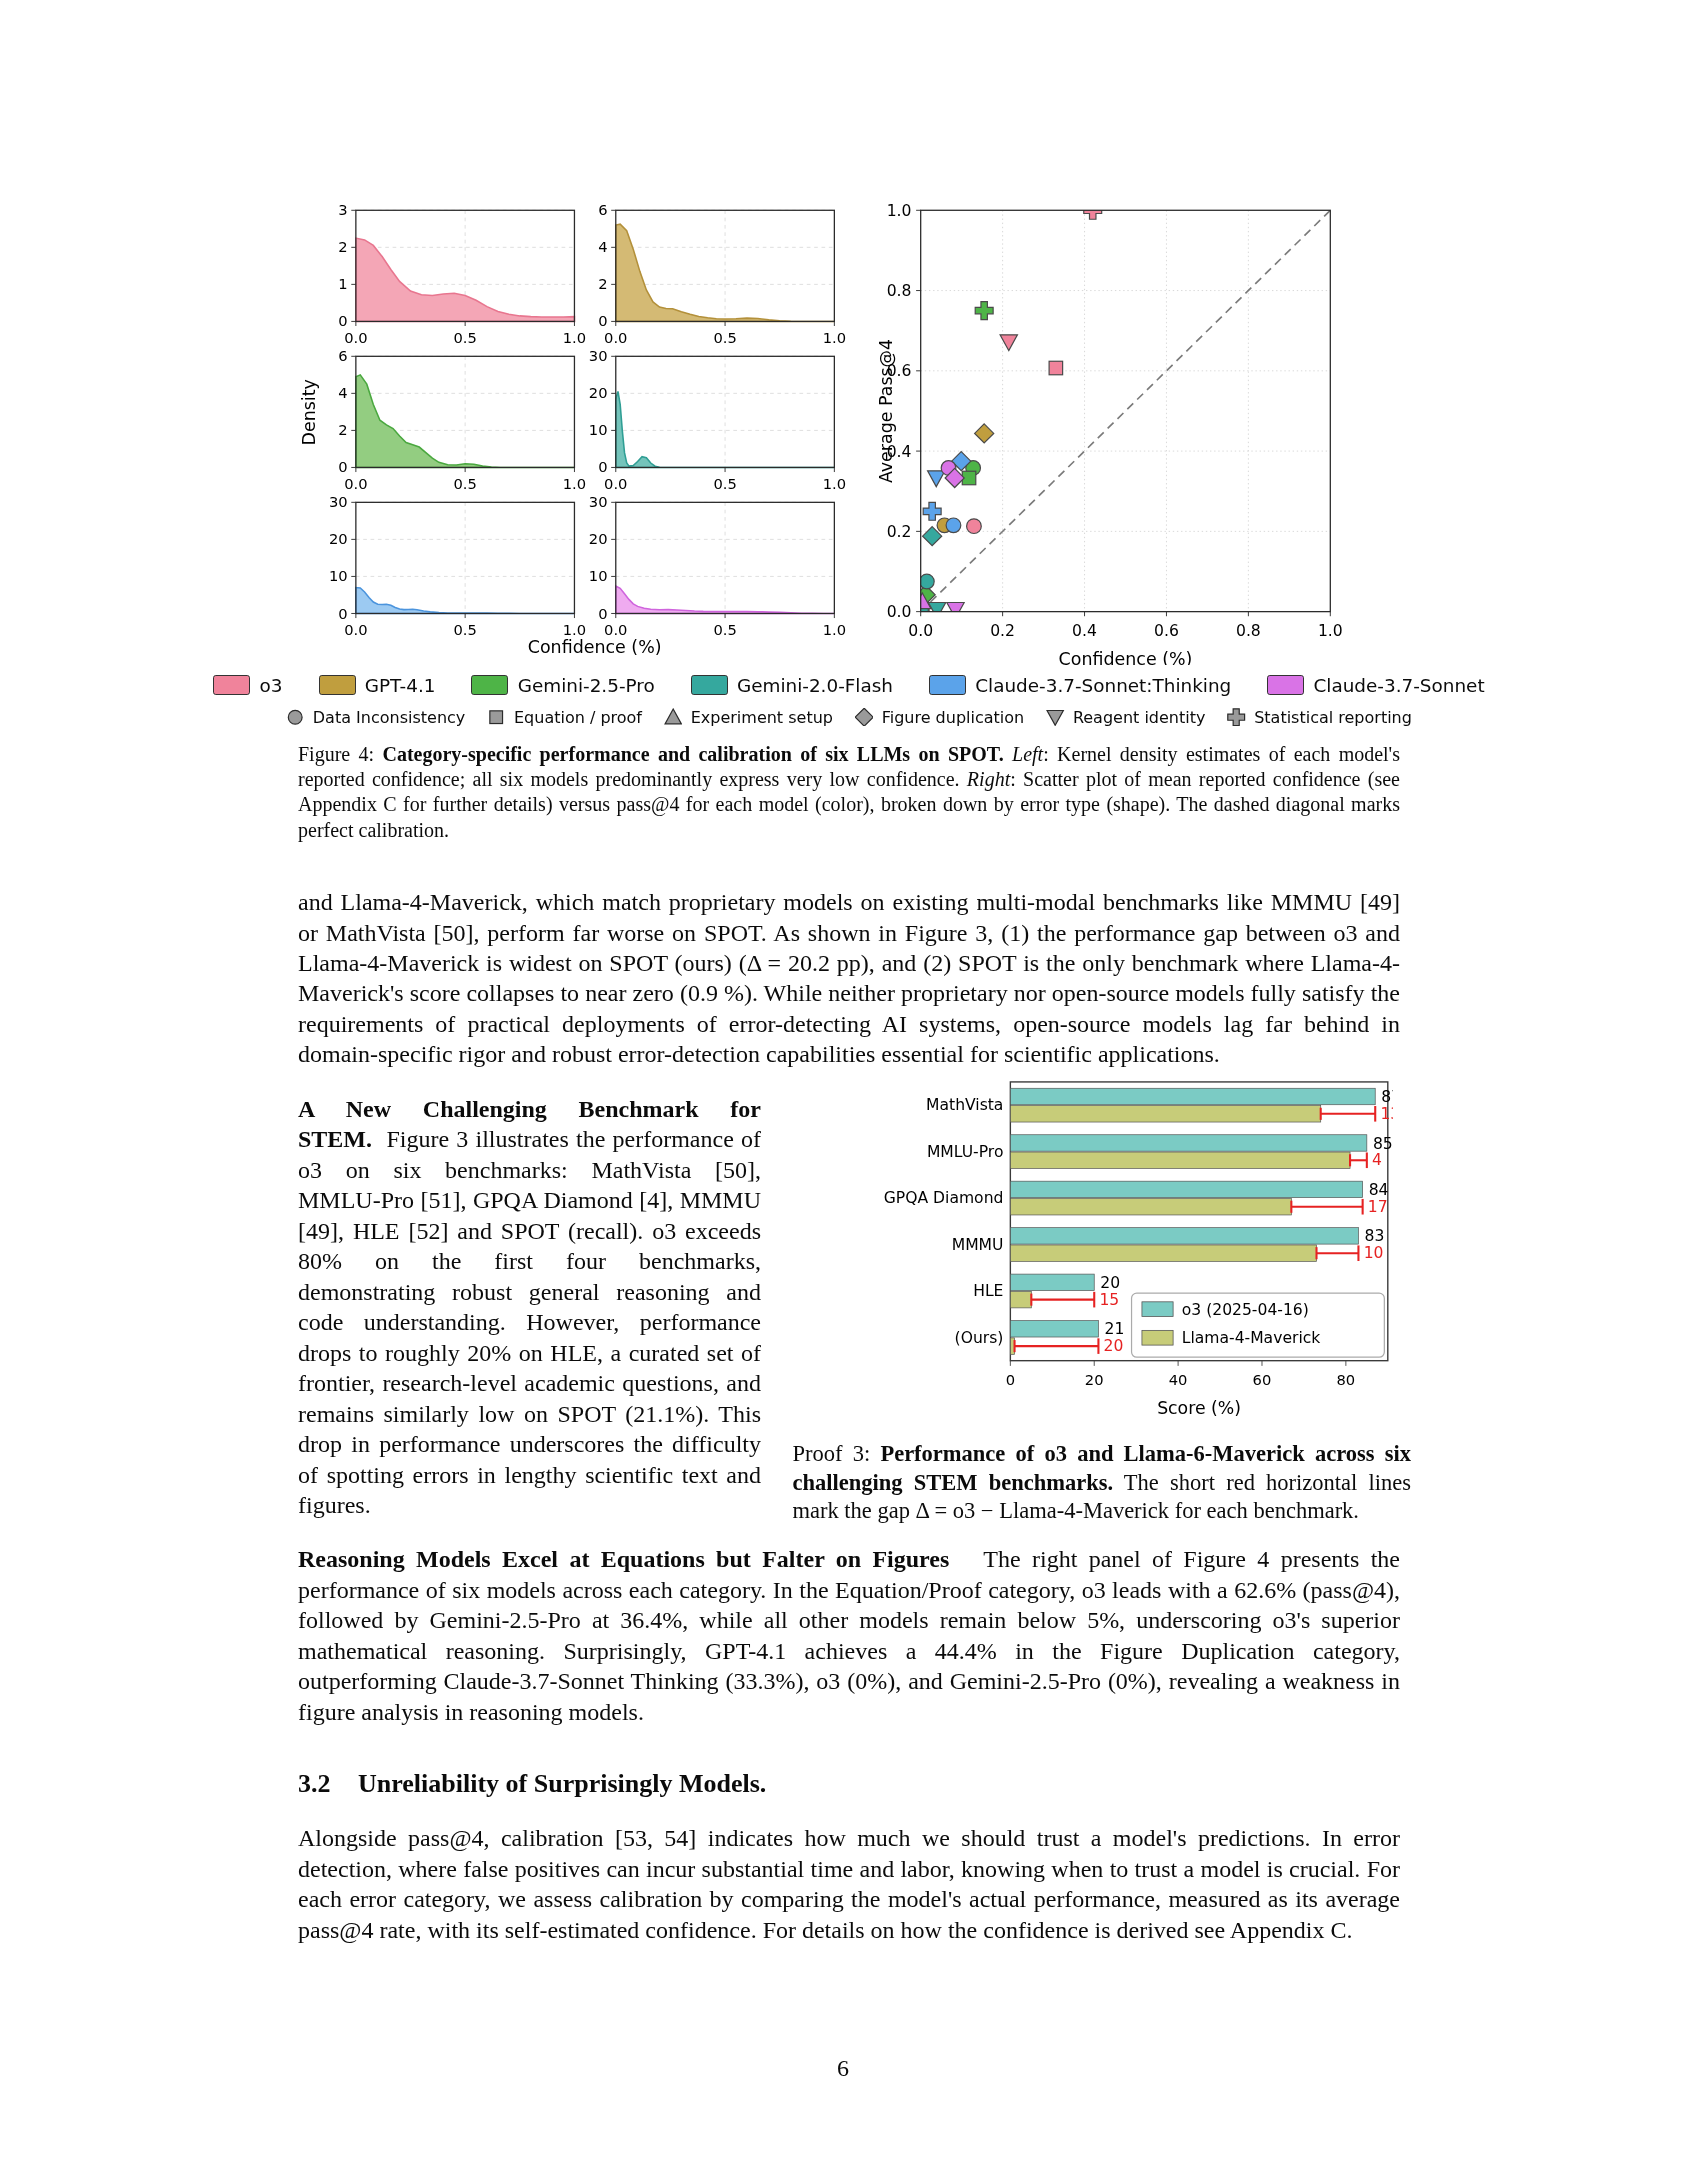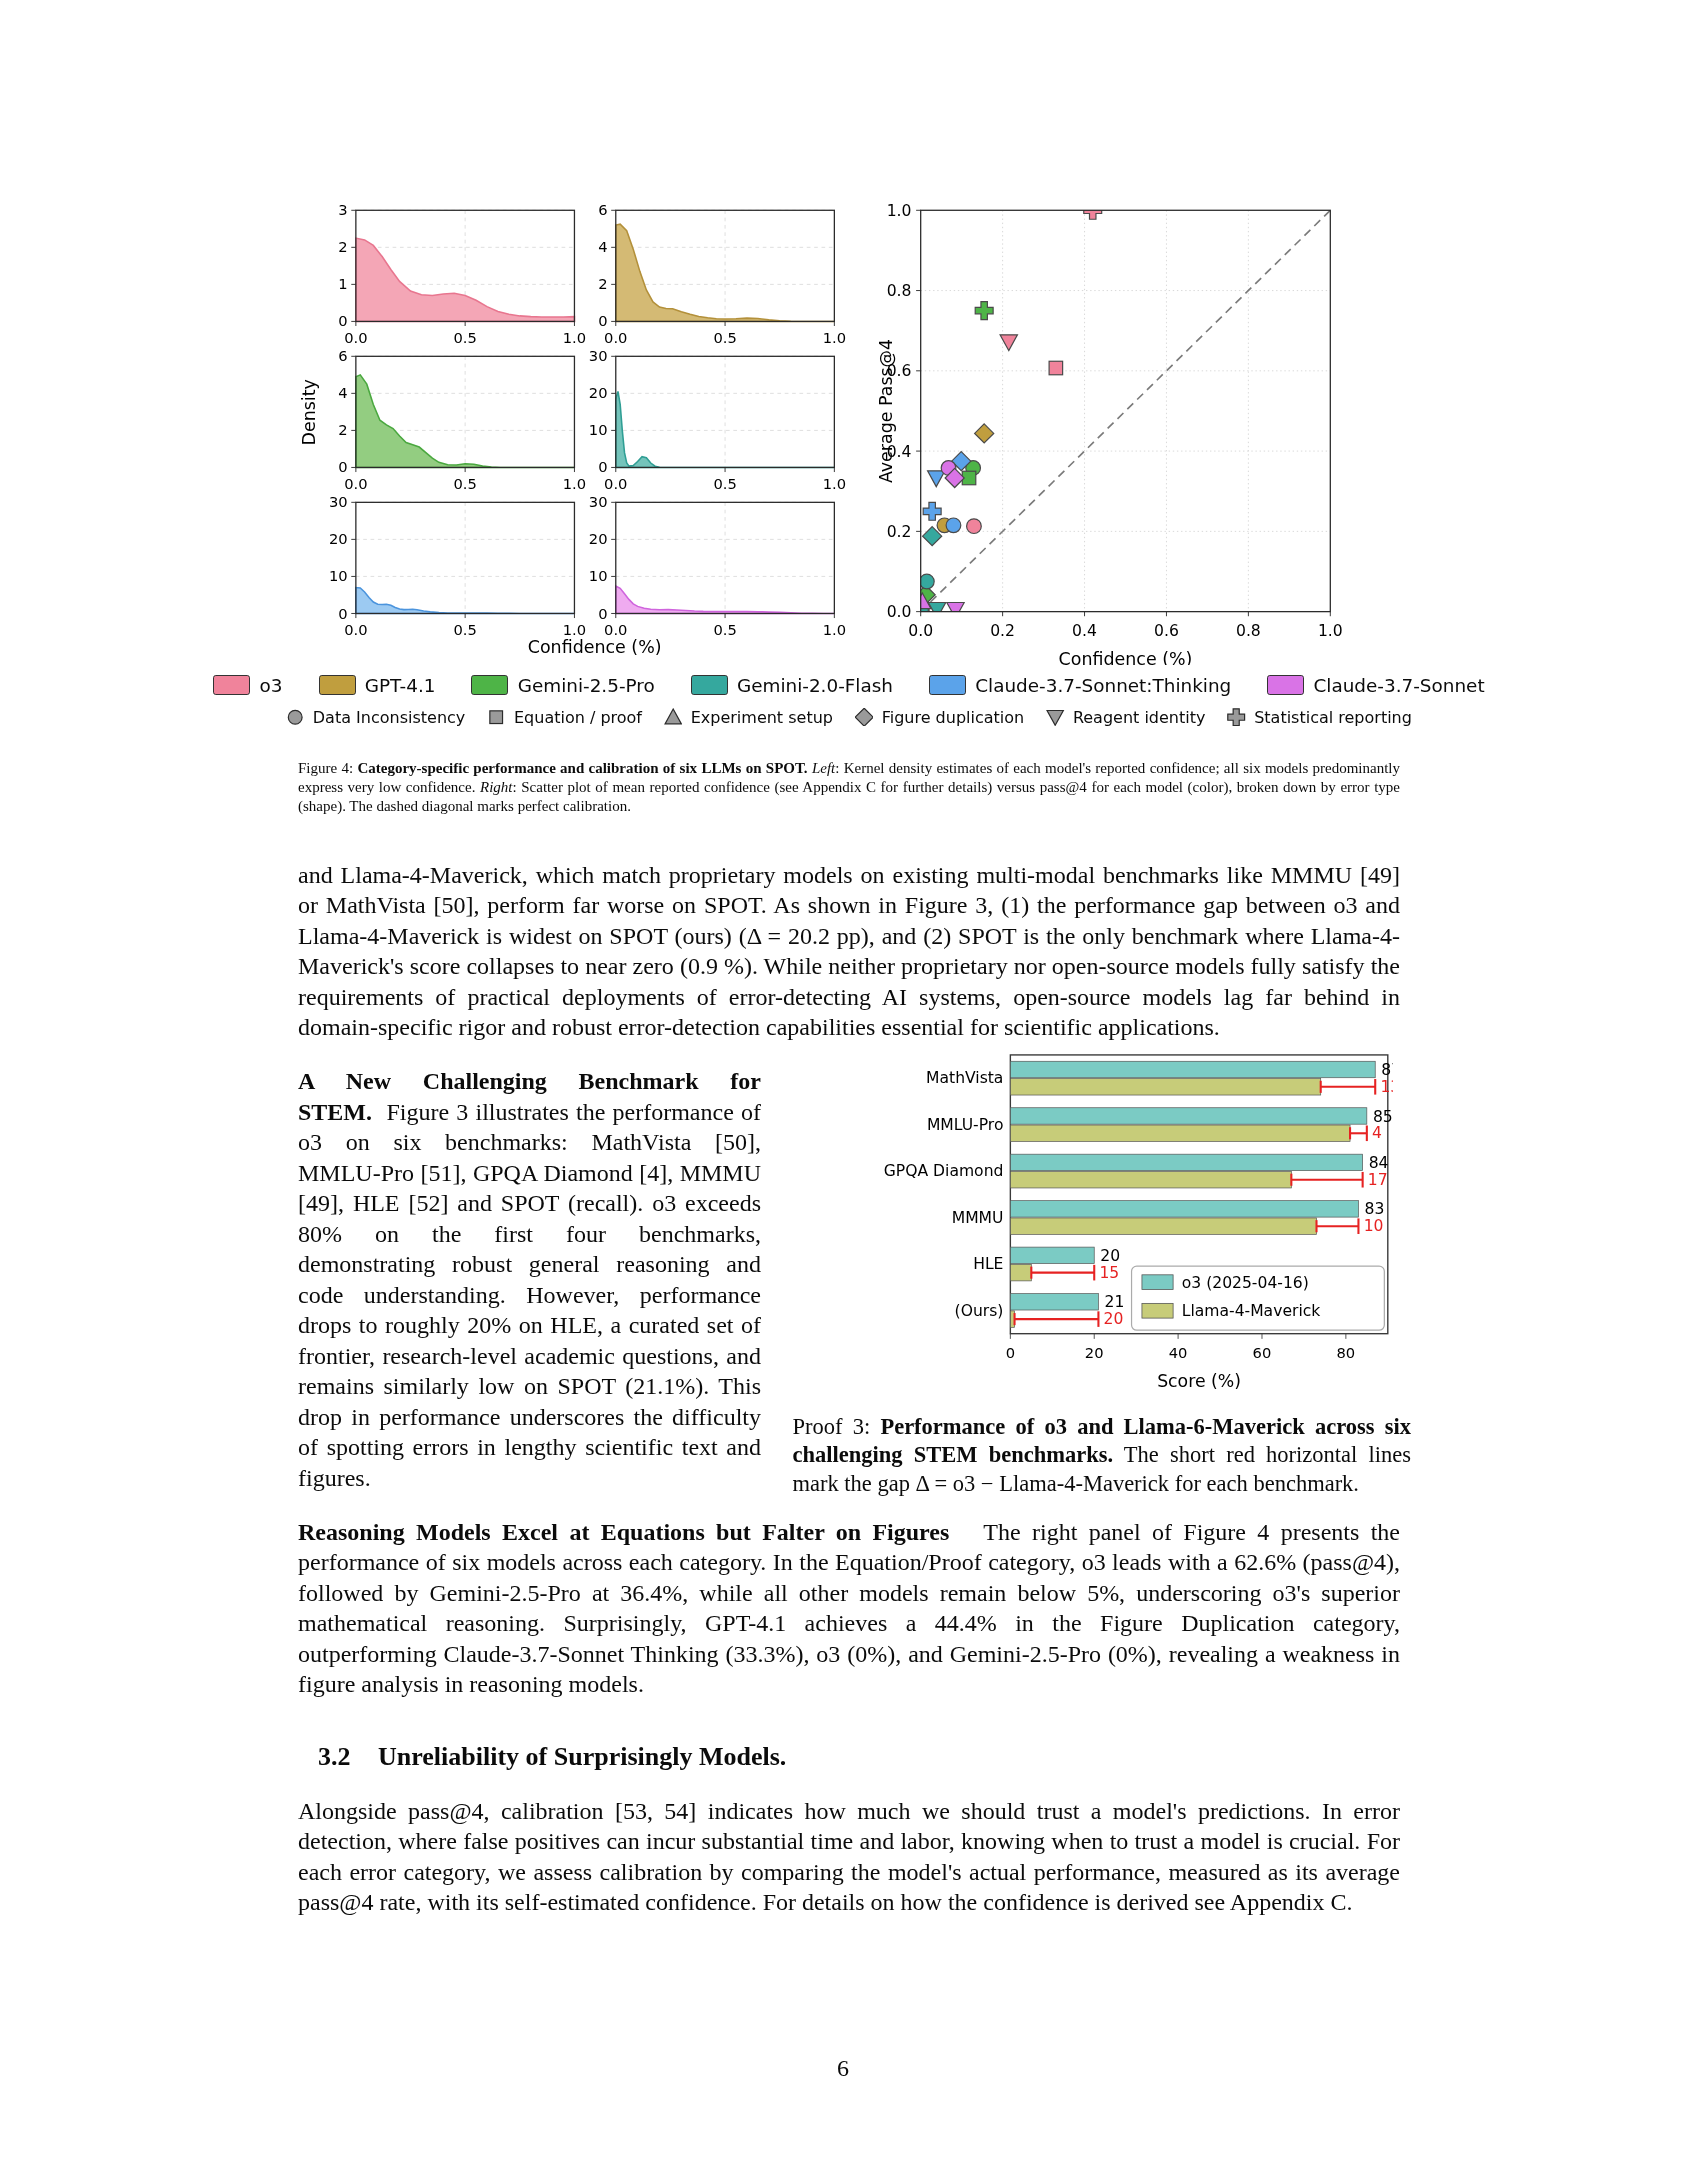--- a/index.html
+++ b/index.html
@@ -8,29 +8,29 @@
   .content { position:absolute; left:298px; top:201px; width:1102px; }
   .figwrap { }
   .legend-row { display:flex; justify-content:center; align-items:center;
                 font-family:"DejaVu Sans", sans-serif; }
   .legend-models { gap:36px; font-size:18.4px; margin-top:5.5px; }
   .legend-cats { gap:22px; font-size:16px; margin-top:12px; }
   .lg-item { display:inline-flex; align-items:center; white-space:nowrap; }
   .sw { display:inline-block; width:35px; height:17.4px; border:1.4px solid #333;
         border-radius:2.8px; margin-right:9.2px; }
   .lg-item svg { margin-right:8.3px; }
-  .caption { font-size:15px; line-height:1.27; text-align:justify; margin:32px 0 0 0; }
+  .caption { font-size:20px; line-height:1.27; text-align:justify; margin:15px 0 0 0; }
   .para { font-size:24px; line-height:1.27; text-align:justify; margin:24px 0 0 0; }
   .first-par { margin-top:44px; }
   .b { font-weight:bold; }
   .i { font-style:italic; }
   .fig3-float { float:right; width:624px; margin:5.5px -11px 7.3px 26px; }
   .fig3-float .caption { margin:14.7px 0 0 5.5px; font-size:22.5px; }
   h3.sec { font-size:26px; margin:42px 0 0 0; clear:both; font-weight:bold; }
-  h3.sec .num { margin-right:27.5px;margin-left:20px; }
+  h3.sec .num { margin-right:27.5px; }
   .pageno { position:absolute; top:2055px; left:0; width:100%; text-align:center;
             font-size:24px; }
 </style>
 </head>
 <body>
 
 <div class="page">
   <div class="content">
 
     <figure style="margin:0;">

